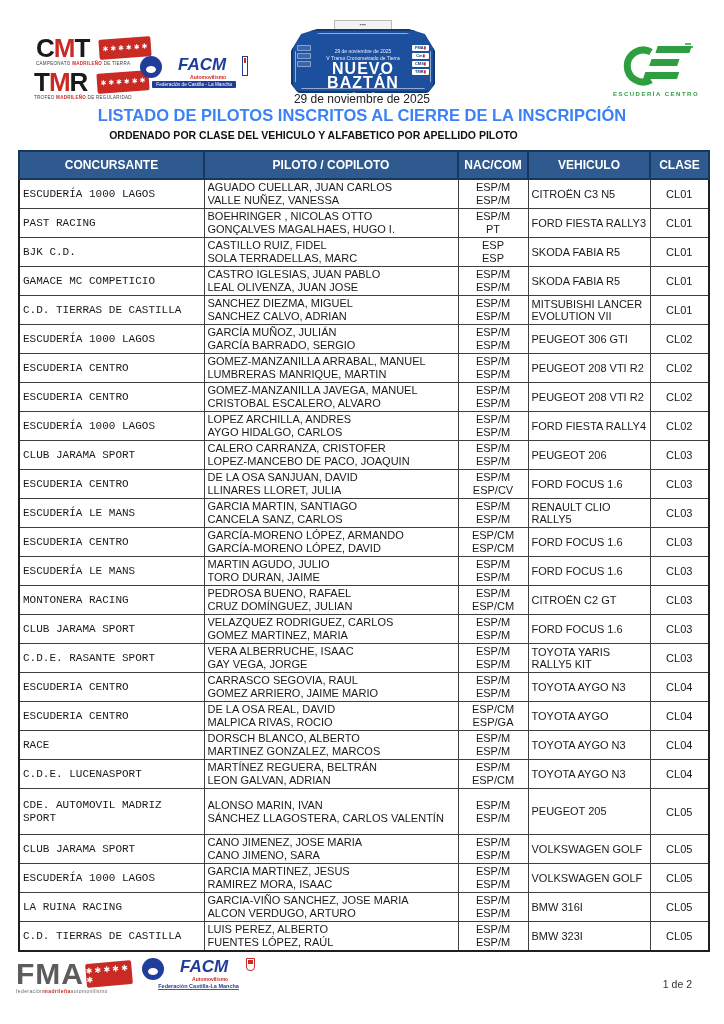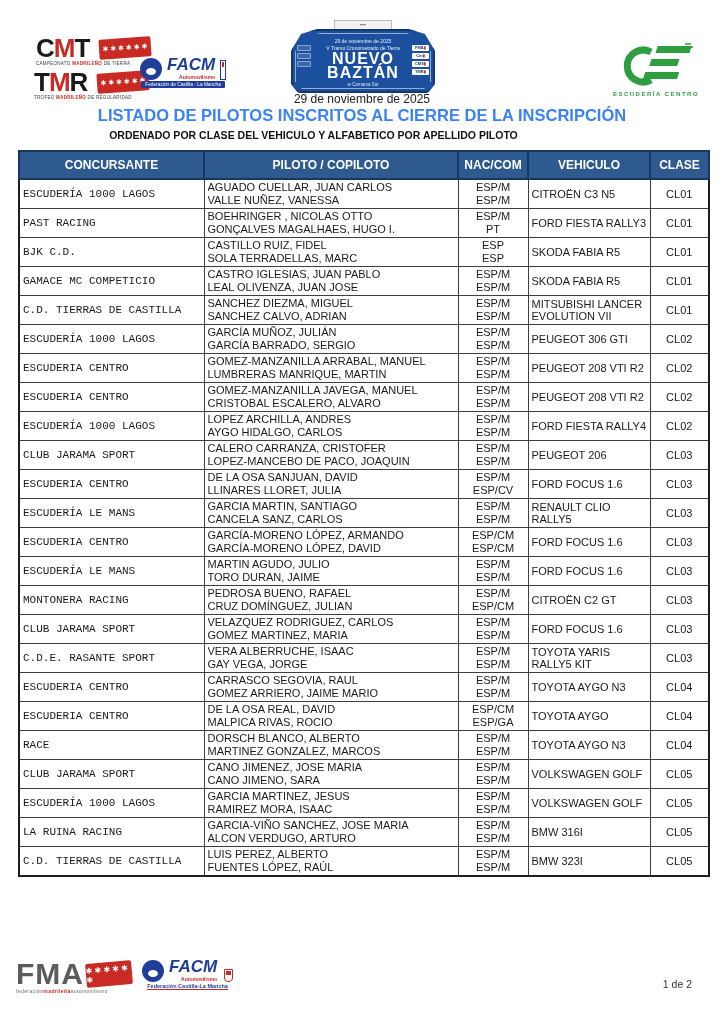--- a/index.html
+++ b/index.html
@@ -16,38 +16,38 @@
   .stamp-row { display:flex; align-items:center; gap:10px; }
   .stamp-letters { font-weight:800; font-size:26px; line-height:24px; letter-spacing:-1px; font-stretch:condensed; }
   .stamp-letters .mid { color:#c92a24; }
   .stamp-red { background:#c92a24; color:#fff; font-size:7px; line-height:8px; width:52px; height:20px;
     border-radius:2px; transform:rotate(-4deg); display:flex; flex-wrap:wrap; align-items:center; justify-content:center; }
   .stamp-caption { font-size:4.5px; color:#3a3a3a; letter-spacing:0.3px; margin-top:1px; white-space:nowrap; }
   .stamp-caption b { color:#c92a24; }
 
   .facm { display:flex; flex-direction:column; align-items:center; }
   .facm-hdr { left:140px; top:56px; }
-  .facm-main { display:flex; align-items:flex-end; gap:5px; }
+  .facm-main { display:flex; align-items:flex-start; gap:16px; }
   .facm-wheel { width:22px; height:22px; border-radius:50%; background:#1f3d99; position:relative; }
   .facm-wheel::after { content:""; position:absolute; left:6px; top:10px; width:10px; height:7px; background:#fff; border-radius:50%; }
   .facm-word { font-weight:800; font-style:italic; font-size:17px; color:#1f3d99; line-height:15px; }
   .facm-sub { font-size:5px; color:#c92a24; font-weight:700; text-align:right; }
   .facm-tower { width:6px; height:20px; background:#fff; border:1px solid #1f3d99; position:relative; }
   .facm-tower::after { content:""; position:absolute; left:1px; top:1px; right:1px; height:5px; background:#c92a24; }
   .facm-banner { margin-top:1px; background:#1f3d99; color:#fff; font-size:4.8px; padding:1px 4px; border-radius:1px; white-space:nowrap; }
   .facm-banner-white { margin-top:1px; color:#1f3d99; font-weight:700; font-size:5.5px; border-bottom:1px solid #c92a24; white-space:nowrap; }
 
   
   .plate-wrap { left:291px; top:20px; width:144px; text-align:center; }
   .plate-tab { width:58px; height:9px; margin:0 auto; background:#f2f2f2; border:1px solid #bbb; border-bottom:none;
     font-size:4.5px; color:#666; line-height:8px; overflow:hidden; }
   .plate { width:144px; height:64px; position:relative;
     background:#1c4f9e; border:2px solid #123a72; border-radius:7px 7px 9px 9px;
     clip-path: polygon(0 34%, 7% 8%, 18% 0, 82% 0, 93% 8%, 100% 34%, 100% 86%, 95% 100%, 5% 100%, 0 86%);
-    color:#fff; padding-top:3px; }
+    color:#fff; padding-top:13px; }
   .plate-inner { position:absolute; inset:2px; border:1px solid #ffffff88; border-radius:6px;
     clip-path: polygon(0 34%, 7% 8%, 18% 0, 82% 0, 93% 8%, 100% 34%, 100% 86%, 95% 100%, 5% 100%, 0 86%); }
   .plate-date { font-size:5px; color:#e8eefb; margin-top:4px; }
   .plate-event { font-size:5px; color:#e8eefb; margin-top:1px; }
   .plate-title { font-weight:800; font-size:16px; line-height:14px; letter-spacing:1px; margin-top:1px; font-stretch:condensed; }
   .plate-footer { font-size:4.5px; color:#dce6f8; margin-top:2px; }
   .plate-side { position:absolute; top:14px; display:flex; flex-direction:column; gap:2px; }
   .plate-side.left { left:4px; }
   .plate-side.right { right:4px; }
   .plate-badge { width:17px; height:6px; background:#ffffff; border-radius:1px; color:#123a72;
@@ -438,20 +438,46 @@
           <div>MARTINEZ GONZALEZ, MARCOS</div>
         </td>
         <td class="cell-nac">
           <div>ESP/M</div>
           <div>ESP/M</div>
         </td>
         <td class="cell-veh">TOYOTA AYGO N3</td>
         <td class="cell-clase">CL04</td>
       </tr>
       <tr>
+        <td class="cell-concursante">C.D.E. LUCENASPORT</td>
+        <td class="cell-pilots">
+          <div>MARTÍNEZ REGUERA, BELTRÁN</div>
+          <div>LEON GALVAN, ADRIAN</div>
+        </td>
+        <td class="cell-nac">
+          <div>ESP/M</div>
+          <div>ESP/CM</div>
+        </td>
+        <td class="cell-veh">TOYOTA AYGO N3</td>
+        <td class="cell-clase">CL04</td>
+      </tr>
+      <tr class="tall">
+        <td class="cell-concursante">CDE. AUTOMOVIL MADRIZ SPORT</td>
+        <td class="cell-pilots">
+          <div>ALONSO MARIN, IVAN</div>
+          <div>SÁNCHEZ LLAGOSTERA, CARLOS VALENTÍN</div>
+        </td>
+        <td class="cell-nac">
+          <div>ESP/M</div>
+          <div>ESP/M</div>
+        </td>
+        <td class="cell-veh">PEUGEOT 205</td>
+        <td class="cell-clase">CL05</td>
+      </tr>
+      <tr>
         <td class="cell-concursante">CLUB JARAMA SPORT</td>
         <td class="cell-pilots">
           <div>CANO JIMENEZ, JOSE MARIA</div>
           <div>CANO JIMENO, SARA</div>
         </td>
         <td class="cell-nac">
           <div>ESP/M</div>
           <div>ESP/M</div>
         </td>
         <td class="cell-veh">VOLKSWAGEN GOLF</td>

